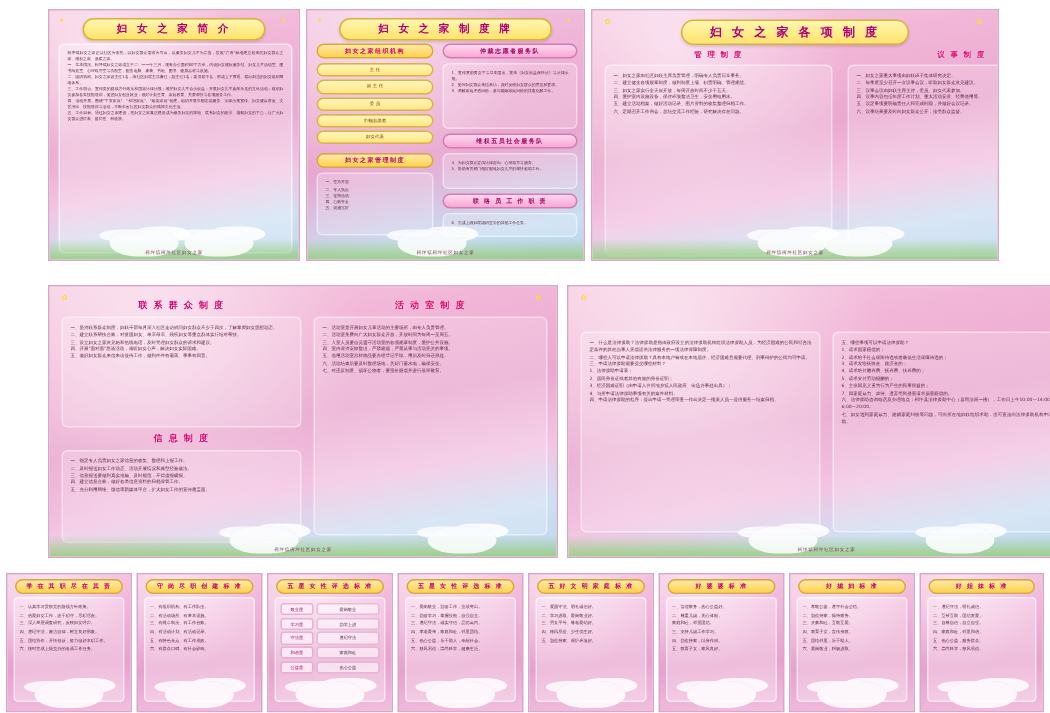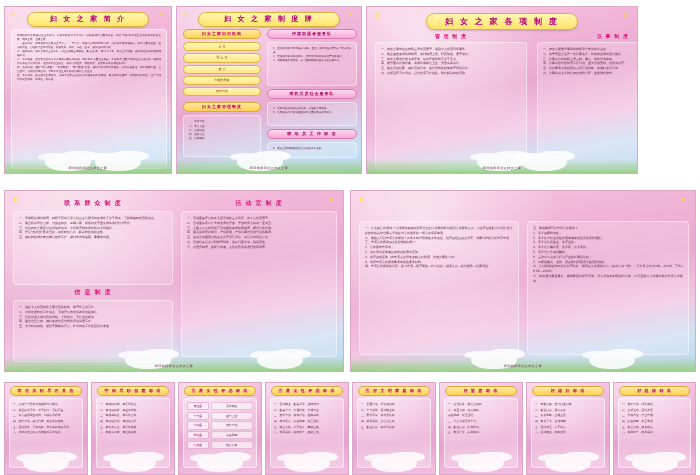--- a/index.html
+++ b/index.html
@@ -13,20 +13,21 @@
 
   
   .panel{
     position:absolute;
     border:1px solid #d9a7c7;
     box-sizing:border-box;
     overflow:hidden;
     background:
       radial-gradient(circle at 20% 15%, rgba(255,255,255,.55), rgba(255,255,255,0) 45%),
       linear-gradient(170deg,#f6c9e0 0%,#f2b7d8 22%,#eaa9d0 48%,#f3c4e2 68%,#cfe0f3 84%,#bcd7ef 100%);
+    margin-left: 28px;
   }
   .panel.blue{
     background:
       radial-gradient(circle at 25% 10%, rgba(255,255,255,.5), rgba(255,255,255,0) 50%),
       linear-gradient(170deg,#f3c3e0 0%,#eeb2d6 30%,#e9a6cf 55%,#c9def2 85%,#b7d5ee 100%);
   }
   .cloud{
     position:absolute;bottom:2px;
     width:46px;height:18px;border-radius:50%/60%;
     background:rgba(255,255,255,.85);

